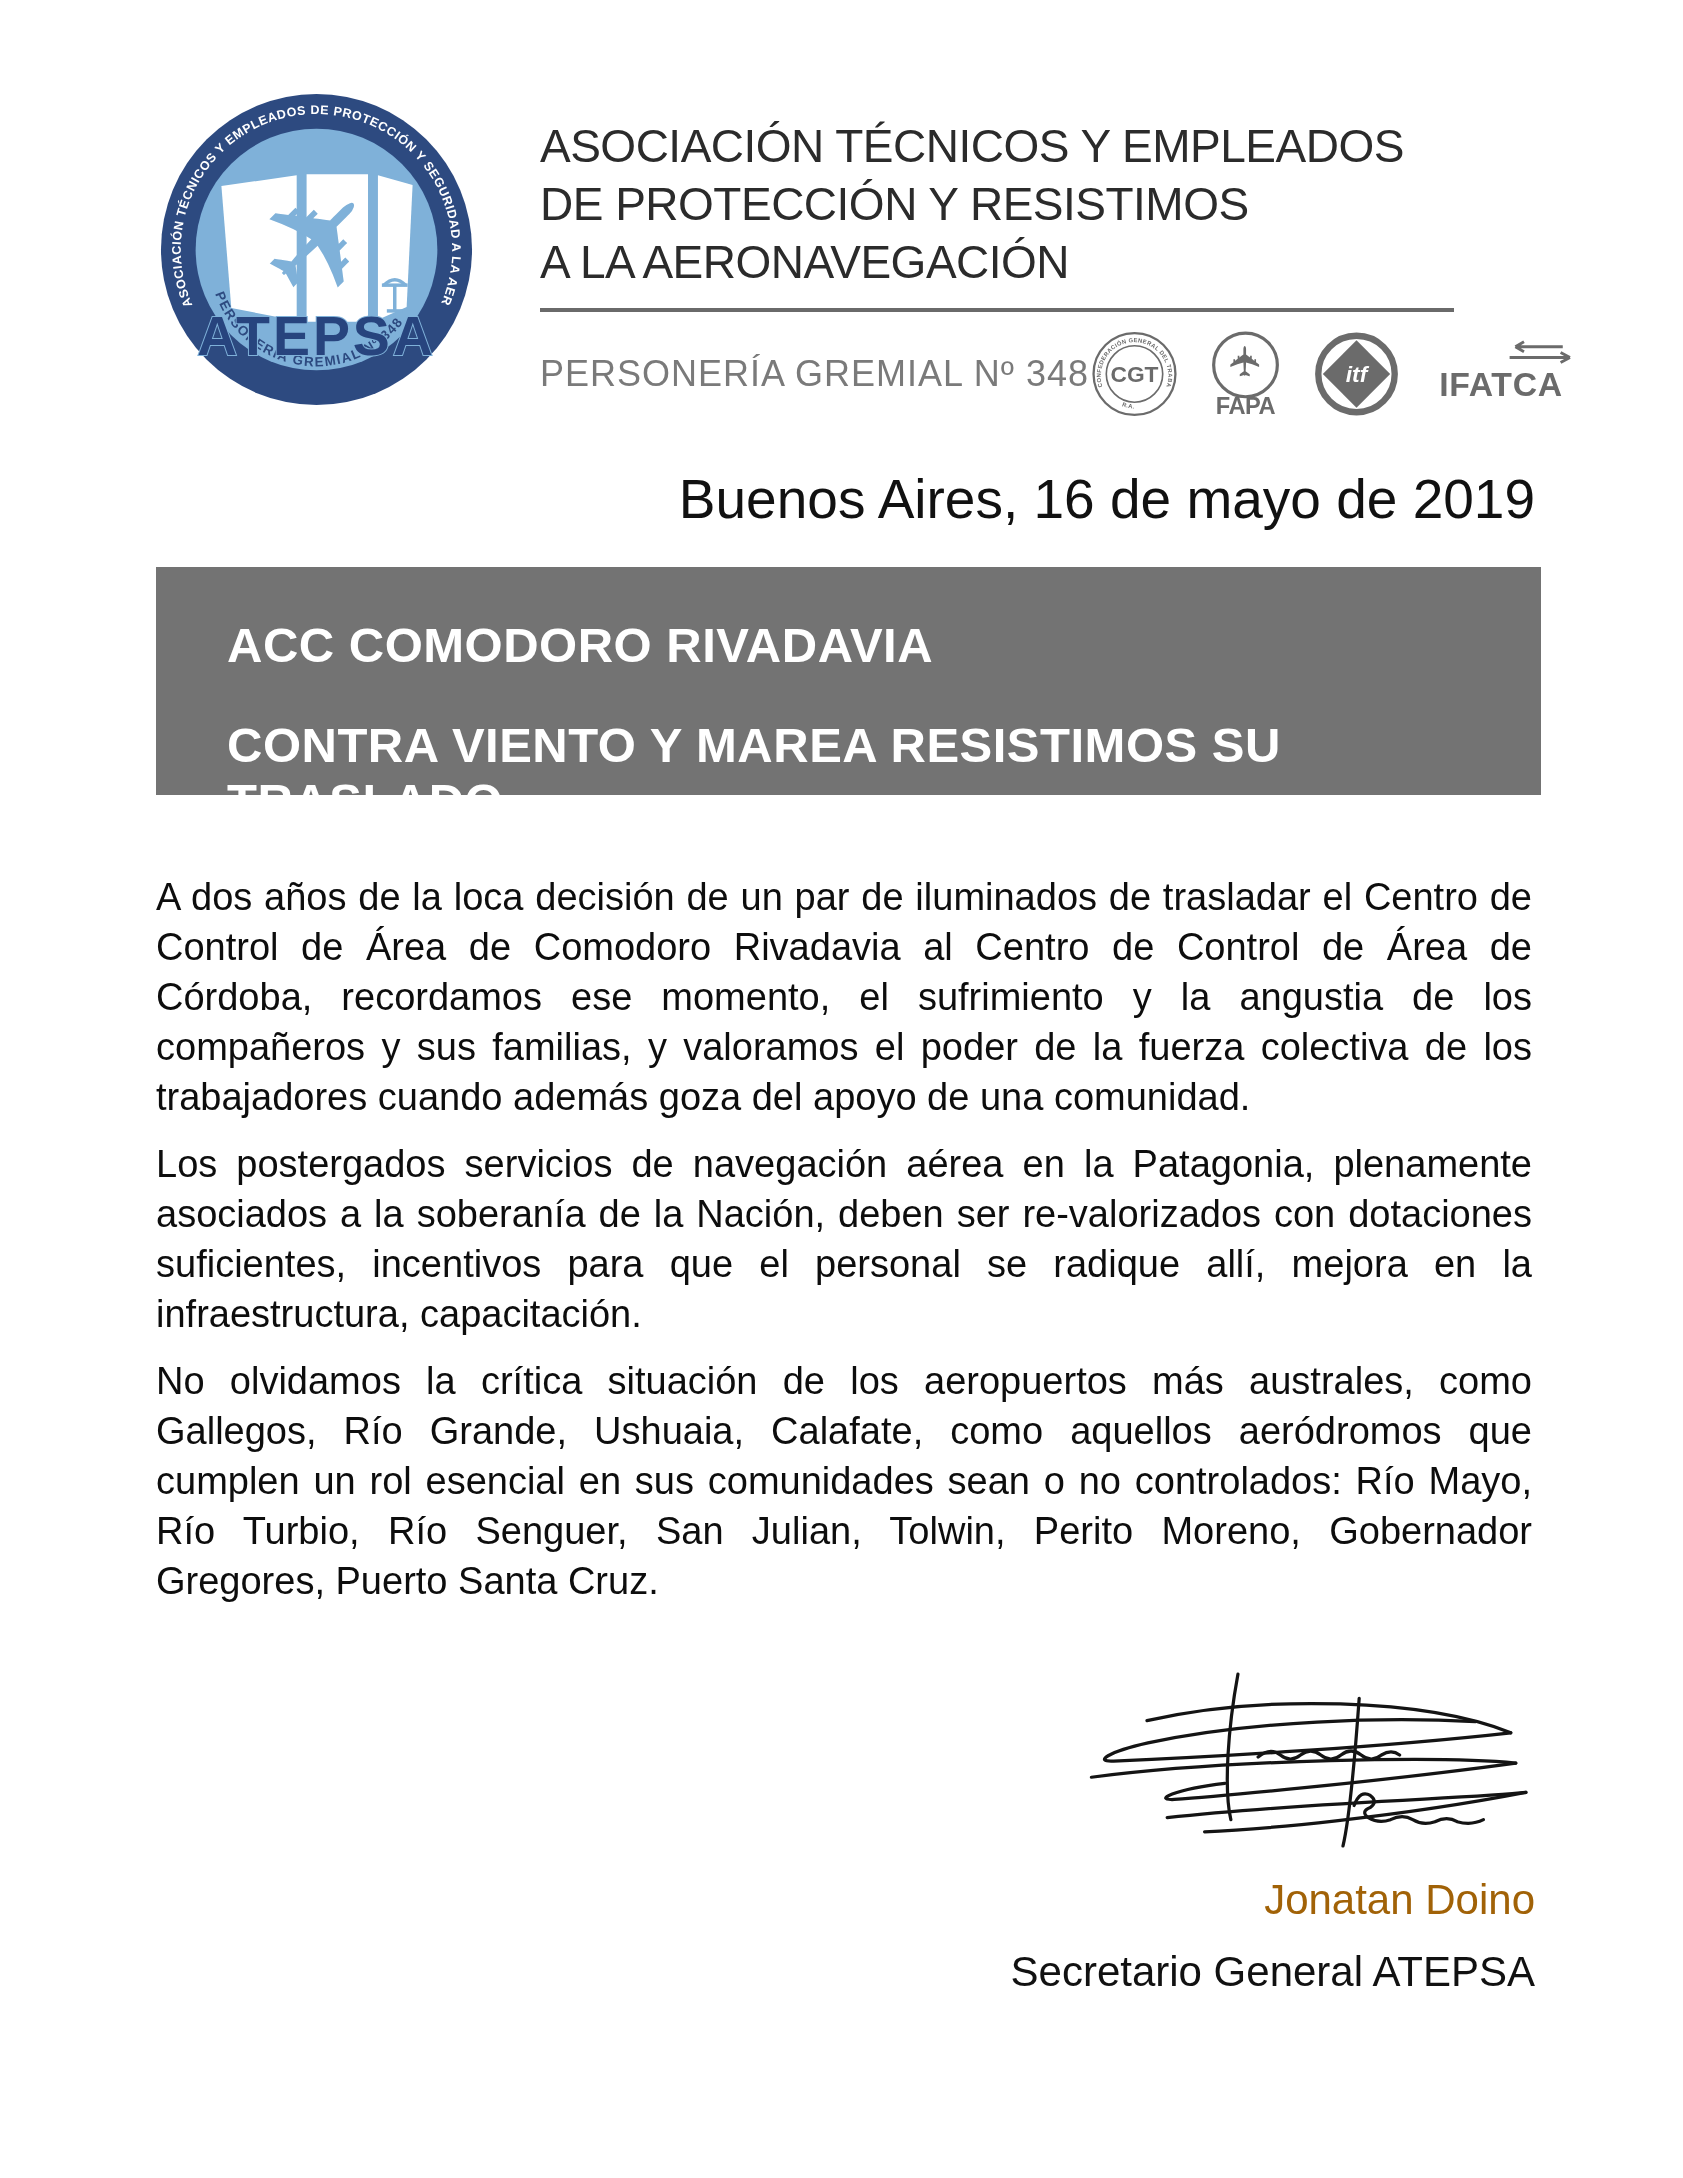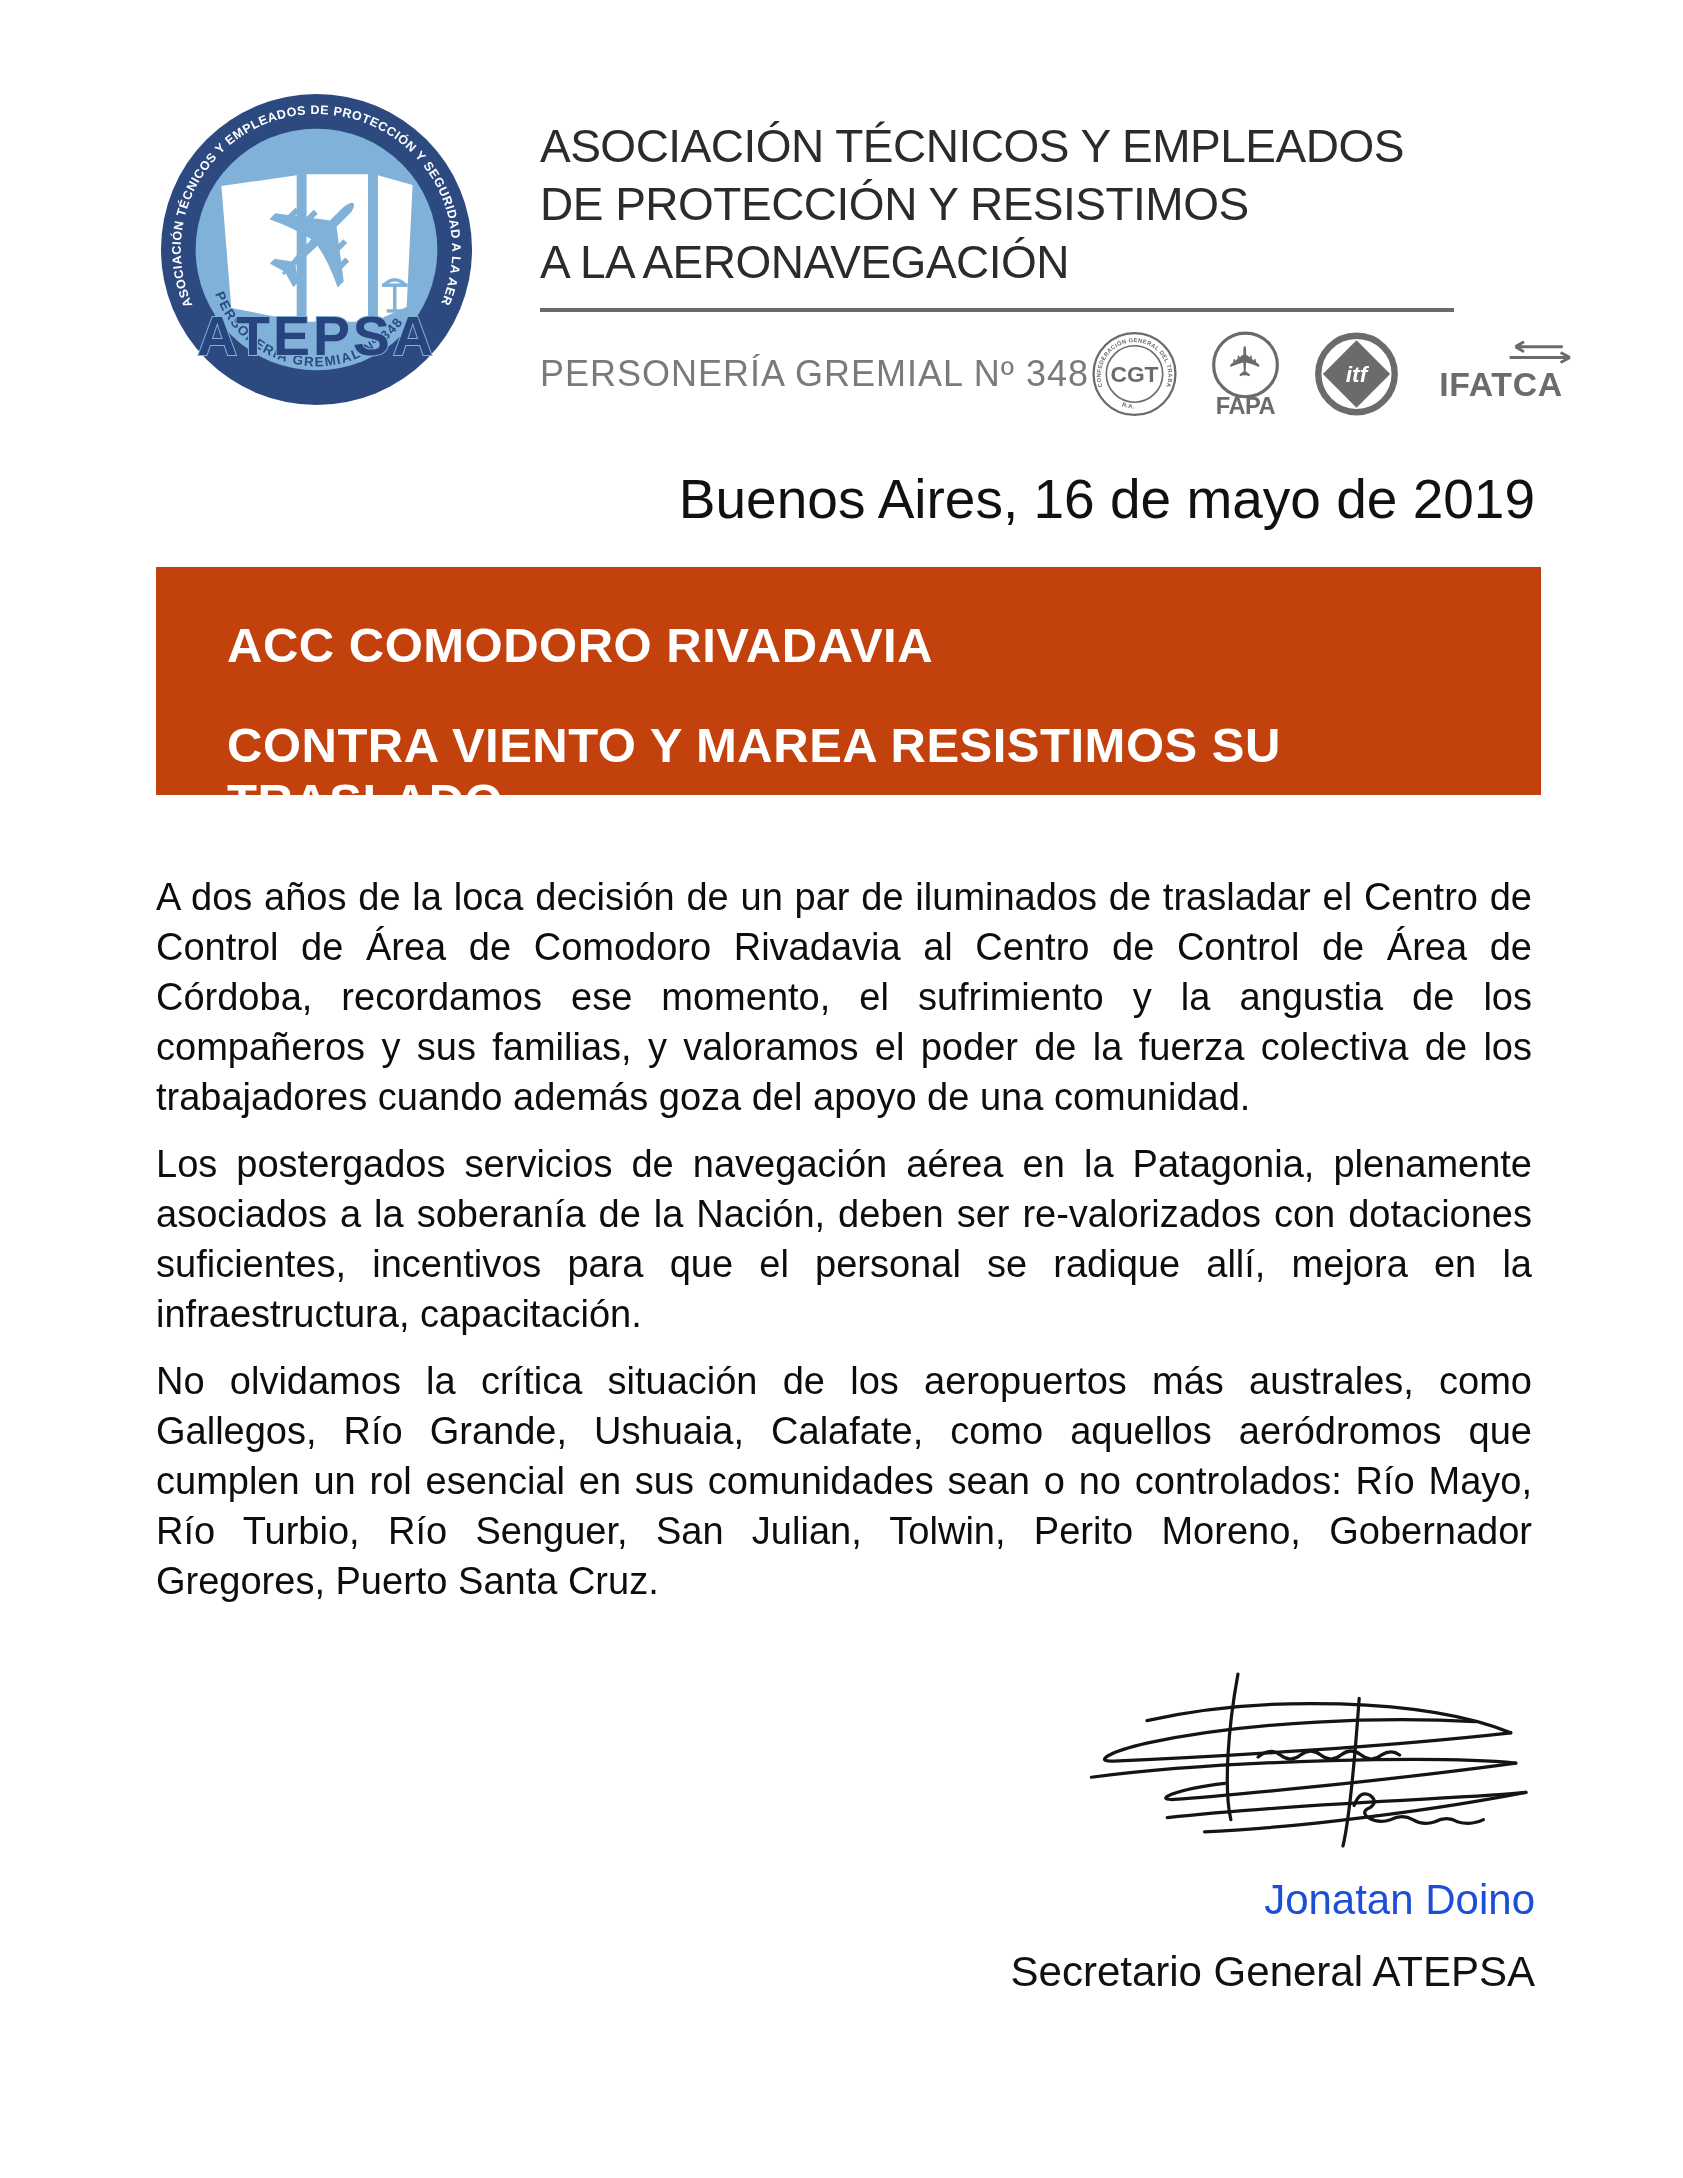--- a/index.html
+++ b/index.html
@@ -36,37 +36,37 @@
 
   
   .date-line {
     position: absolute; left: 0; top: 467px; width: 1535px;
     text-align: right; font-size: 55px; color: #111111;
   }
 
   
   .banner {
     position: absolute; left: 156px; top: 567px; width: 1385px; height: 228px;
-    background: #c2410c; color: #ffffff;
+    background: #737373; color: #ffffff;
     padding: 50px 59px 0 71px;
   }
   .banner-title { font-size: 49px; font-weight: bold; letter-spacing: 0.5px; }
   .banner-subtitle { margin-top: 44px; font-size: 49px; font-weight: bold; letter-spacing: 0.5px; }
 
   
   .letter-body { position: absolute; left: 156px; top: 872px; width: 1376px; }
   .letter-body p {
     font-size: 38px; line-height: 50px; color: #0d0d0d;
     text-align: justify; margin-bottom: 17px;
   }
 
   
   .signature-wrap { position: absolute; left: 1051px; top: 1655px; width: 485px; height: 198px; }
   .sign-block { position: absolute; left: 0; top: 1876px; width: 1535px; text-align: right; }
-  .sign-name { font-size: 42px; color: #1d4ed8; padding-left: 34px; }
+  .sign-name { font-size: 42px; color: #a16207; padding-left: 34px; }
   .sign-role { margin-top: 24px; font-size: 42px; color: #111111; }
 </style>
 </head>
 <body>
 
 <div class="page">
 
   <div class="logo-wrap">
     <svg width="317" height="317" viewBox="0 0 320 320">
       <circle cx="160" cy="160" r="157" fill="#2d4a80"></circle>

